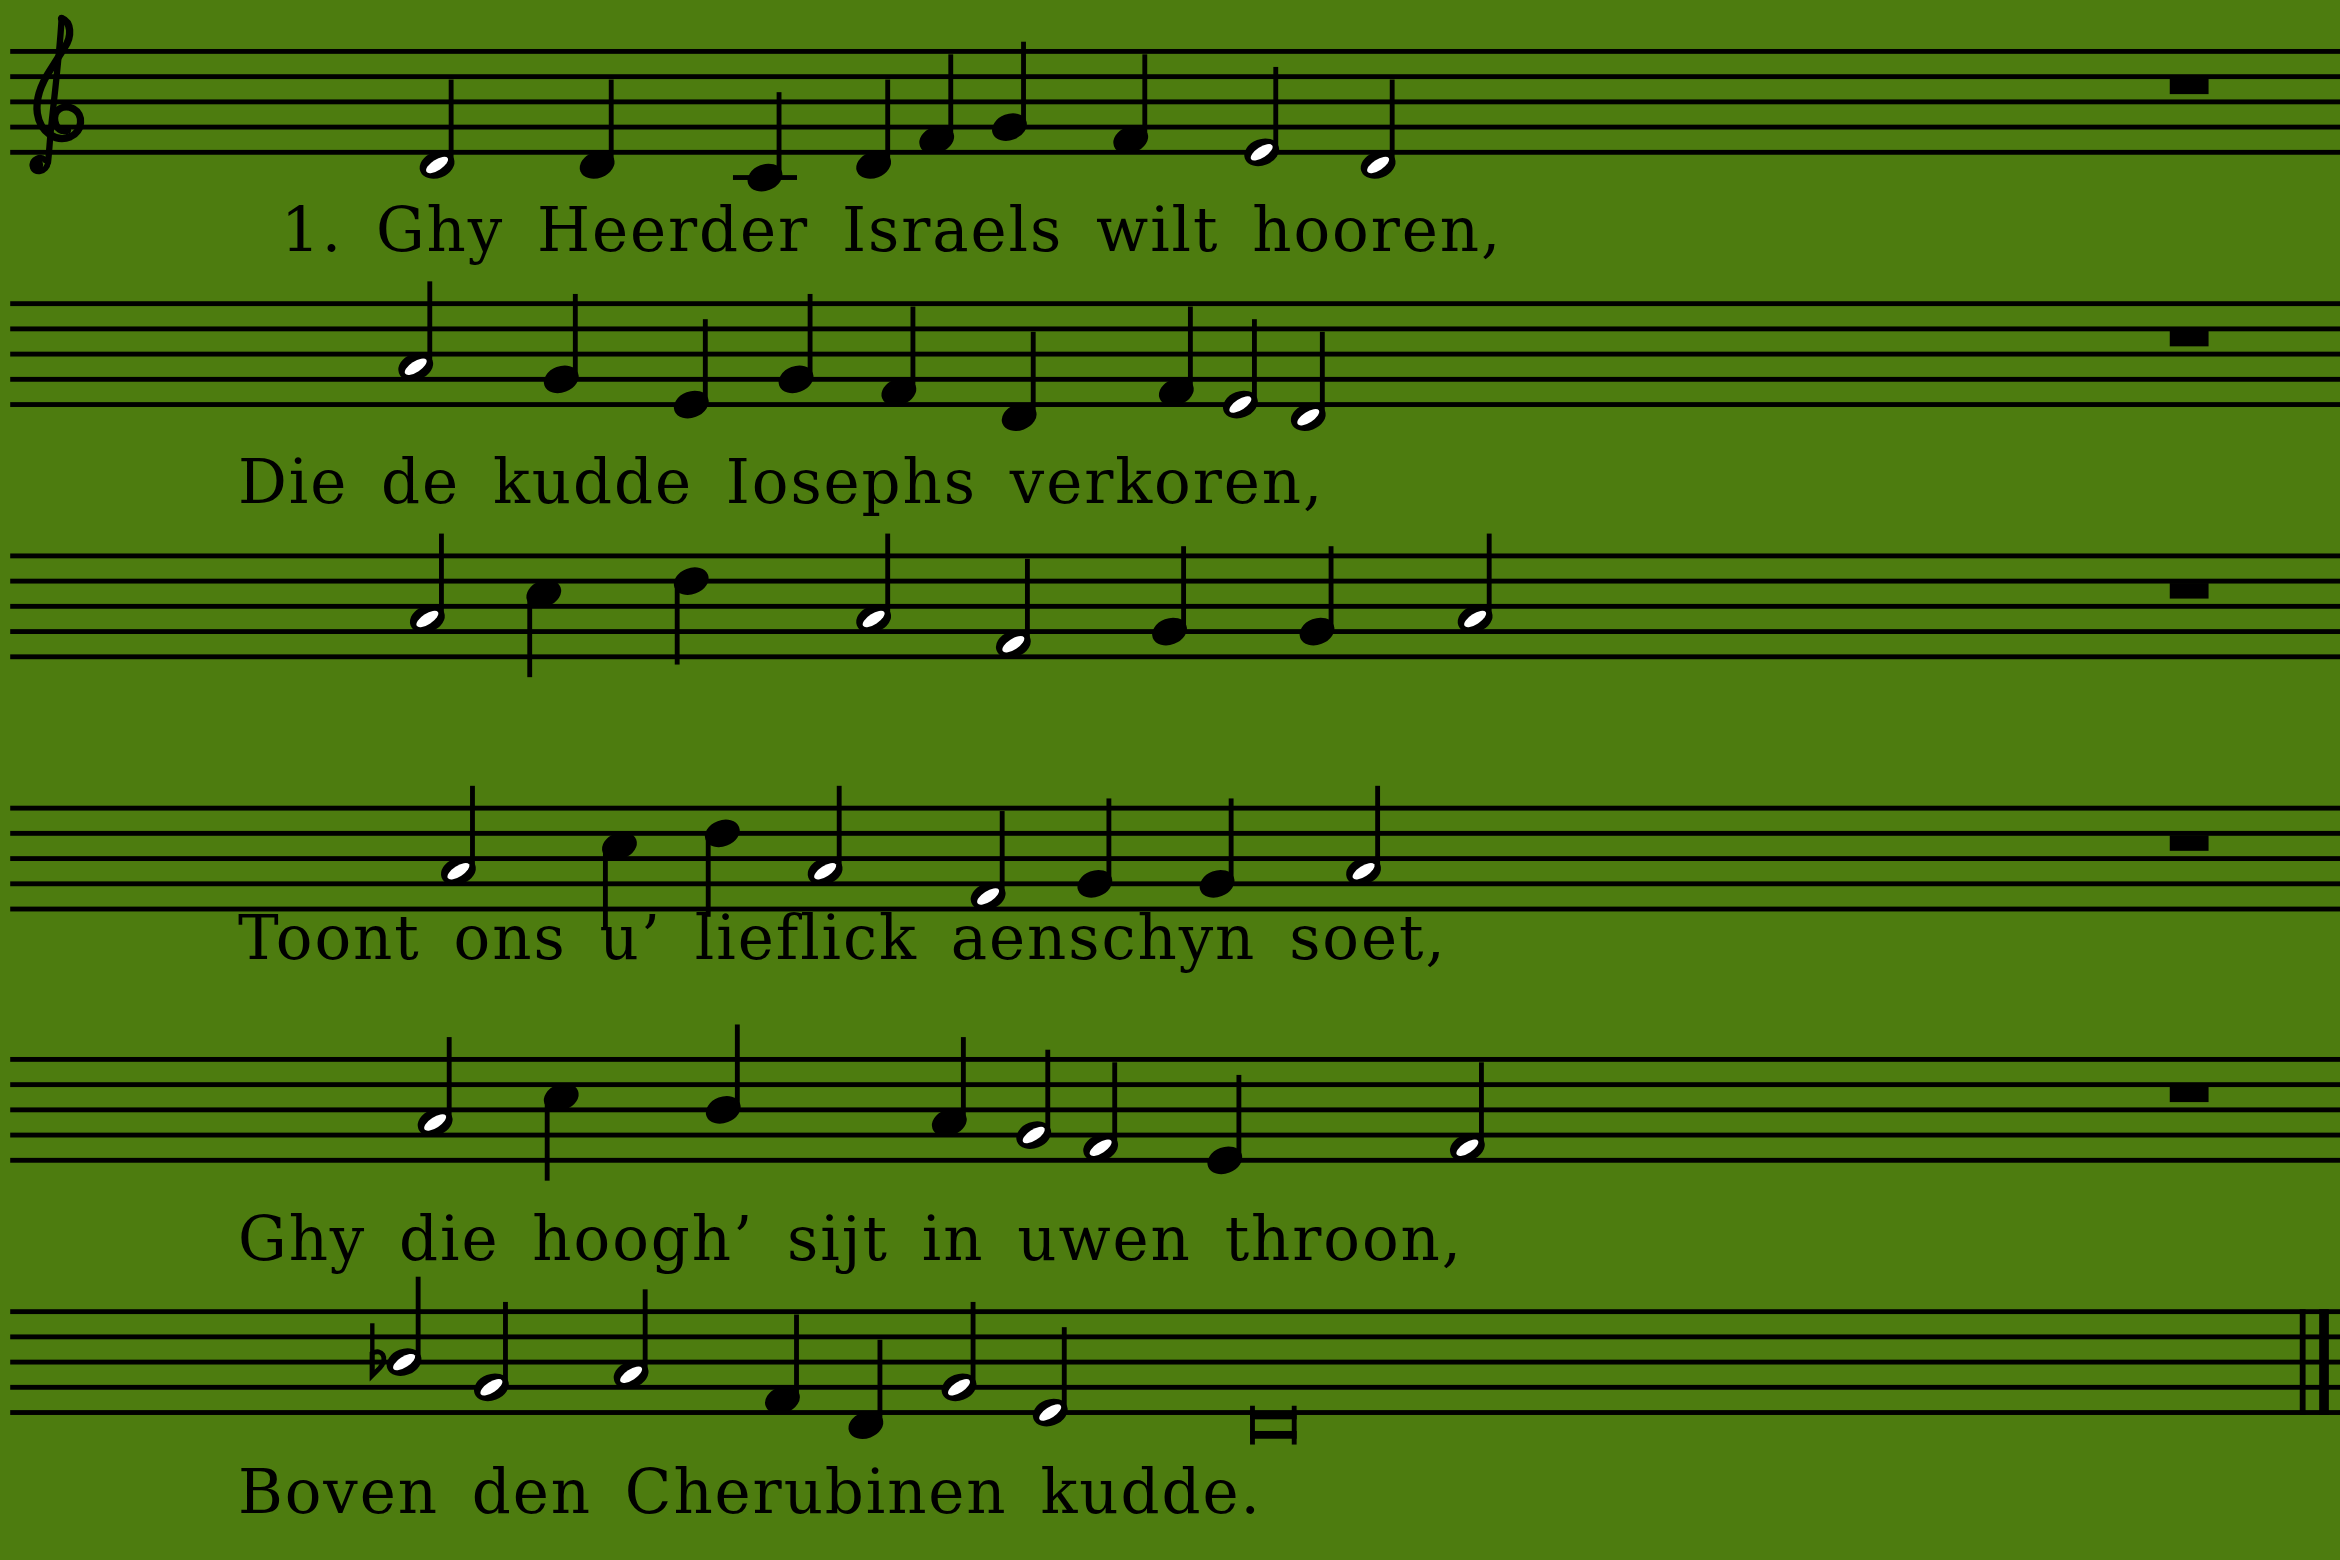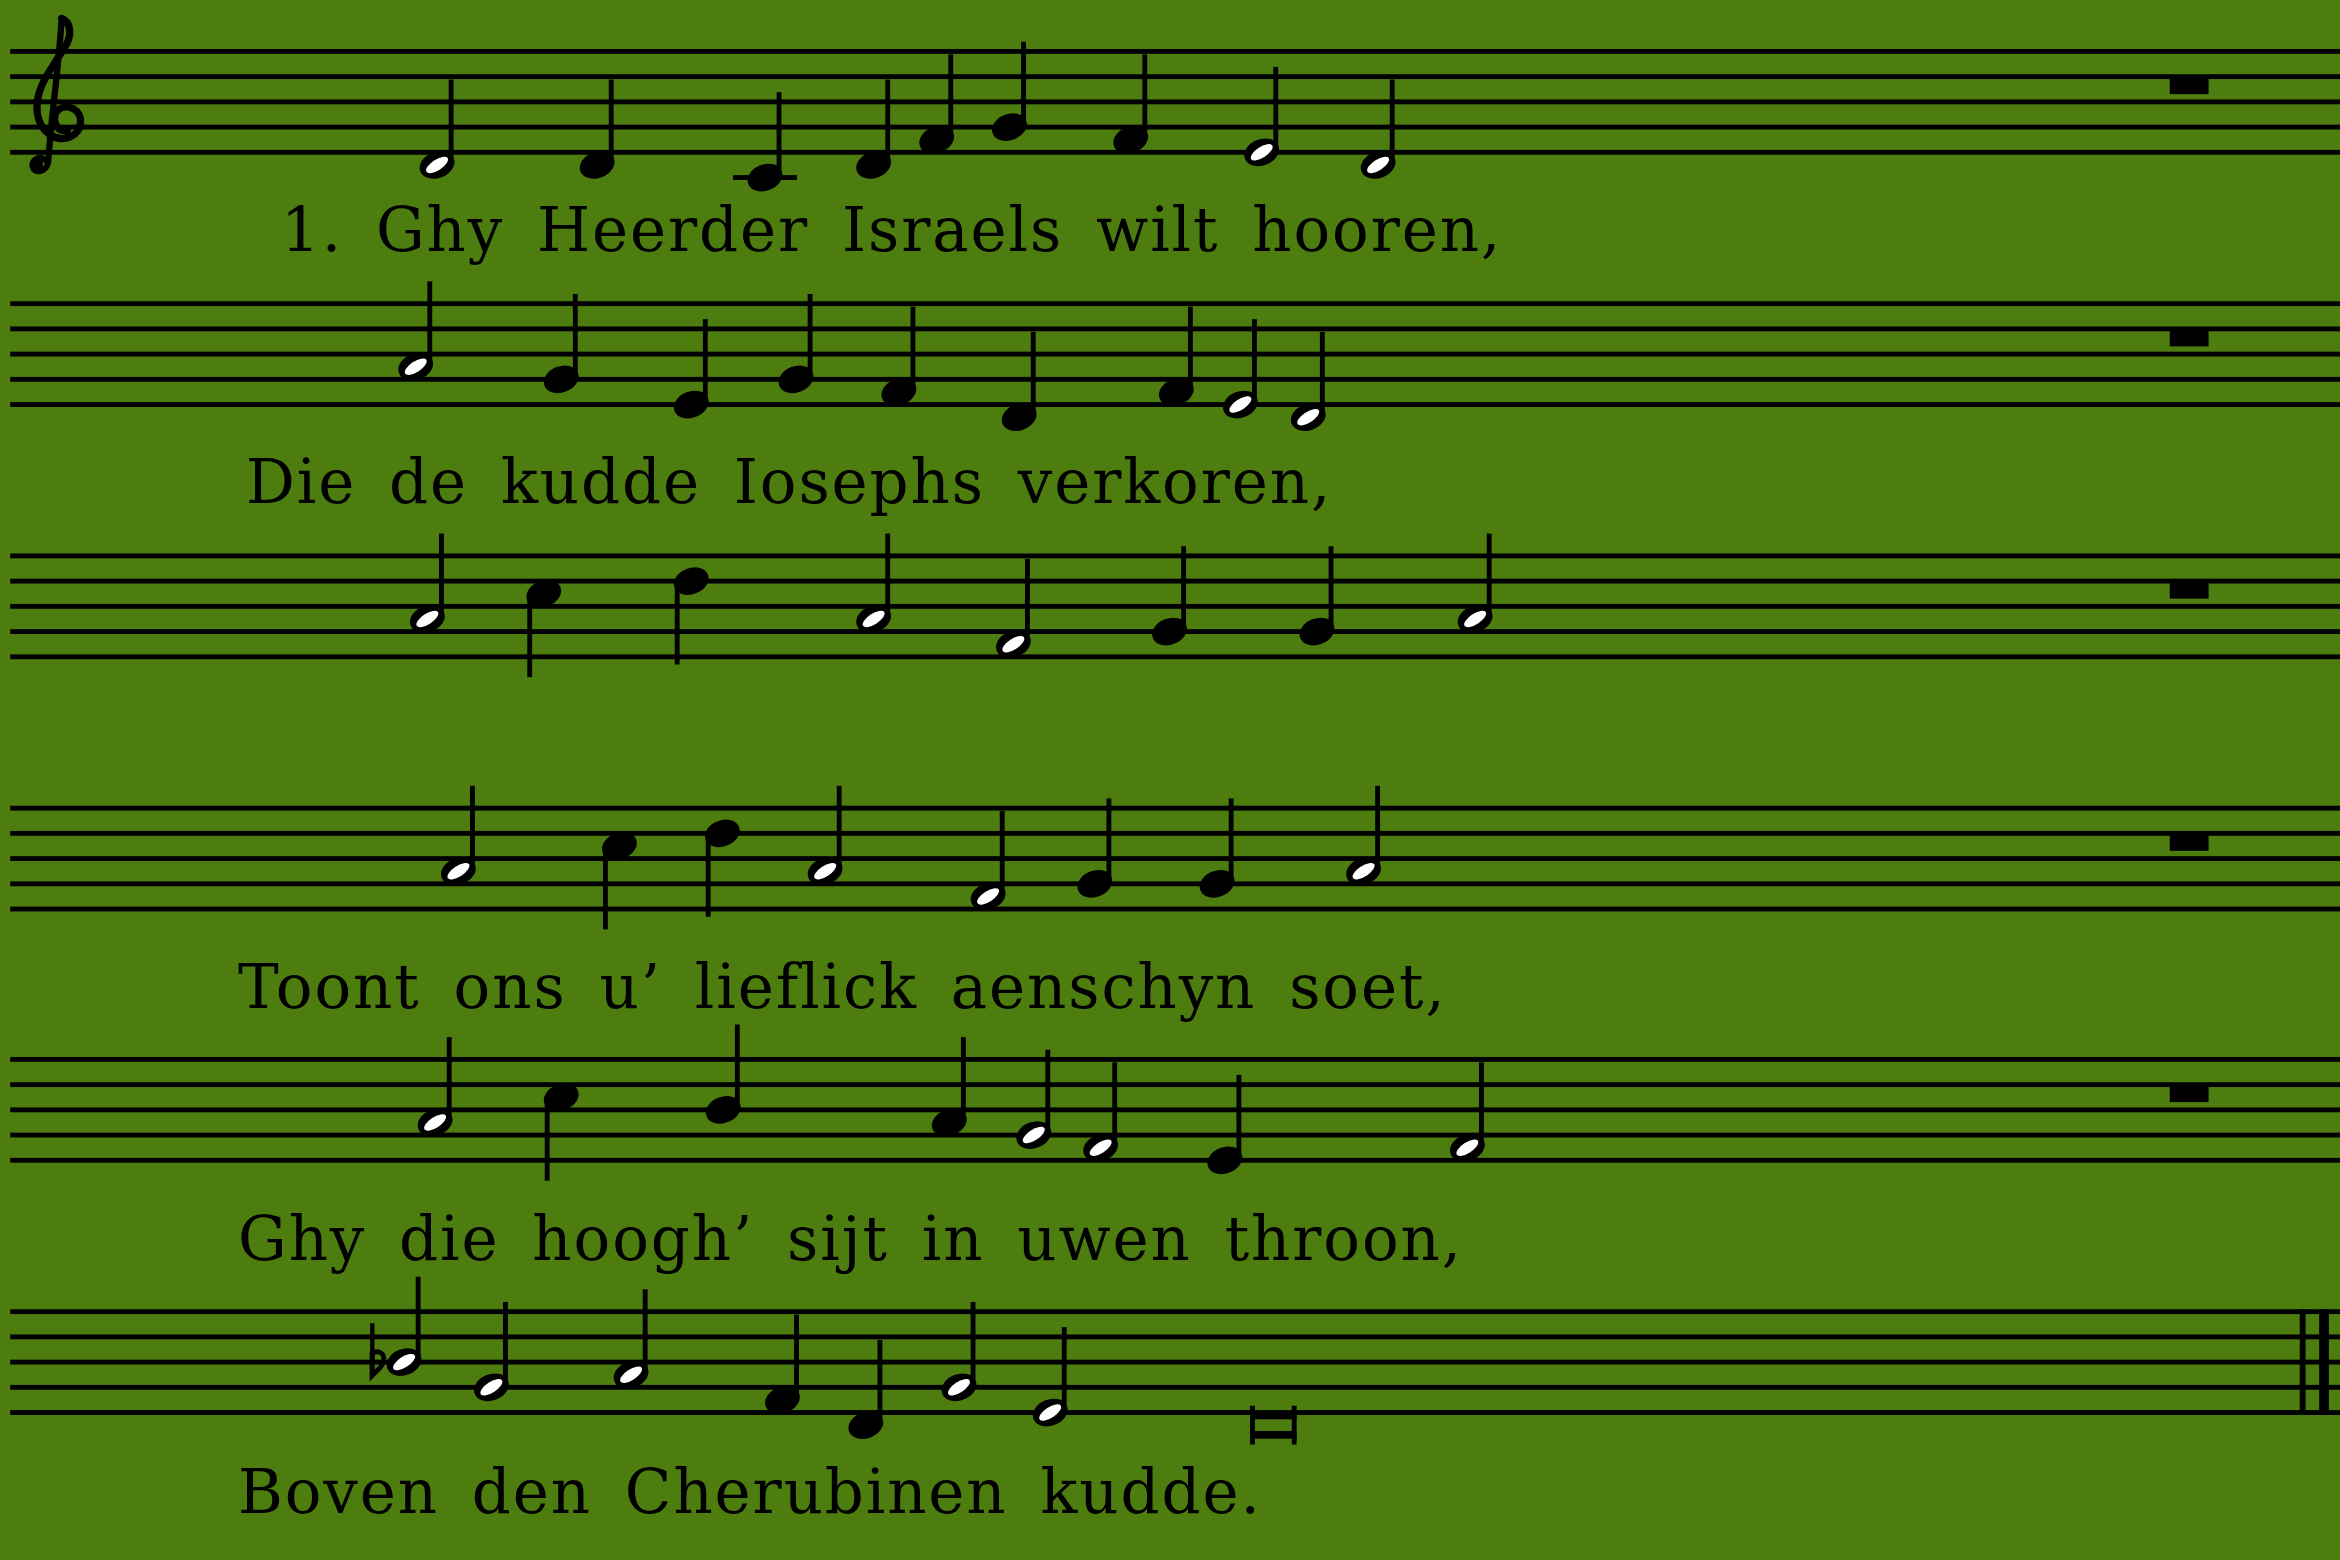--- a/index.html
+++ b/index.html
@@ -184,18 +184,18 @@
       <g transform="translate(1312,1469)">
         <rect x="-24" y="-20" width="5" height="40" fill="#000000"></rect>
         <rect x="19" y="-20" width="5" height="40" fill="#000000"></rect>
         <rect x="-24" y="-14" width="48" height="8" fill="#000000"></rect>
         <rect x="-24" y="6" width="48" height="8" fill="#000000"></rect>
       </g>
       <rect x="2370" y="1349.5" width="6" height="109" fill="#000000"></rect>
       <rect x="2390" y="1349.5" width="10" height="109" fill="#000000"></rect>
     </svg>
   <div class="lyric" style="left: 281px; top: 194px;">1. Ghy Heerder Israels wilt hooren,</div>
-  <div class="lyric" style="left: 238px; top: 446px; margin-left: 8px;">Die de kudde Iosephs verkoren,</div>
-  <div class="lyric" style="left: 238px; top: 951px;">Toont ons u’ lieflick aenschyn soet,</div>
+  <div class="lyric" style="left: 238px; top: 446px;">Die de kudde Iosephs verkoren,</div>
+  <div class="lyric" style="left: 238px; top: 902px;">Toont ons u’ lieflick aenschyn soet,</div>
   <div class="lyric" style="left: 238px; top: 1203px; text-align: right;">Ghy die hoogh’ sijt in uwen throon,</div>
   <div class="lyric" style="left: 238px; top: 1456px;">Boven den Cherubinen kudde.</div>
 </div>
 
 
 </body></html>

